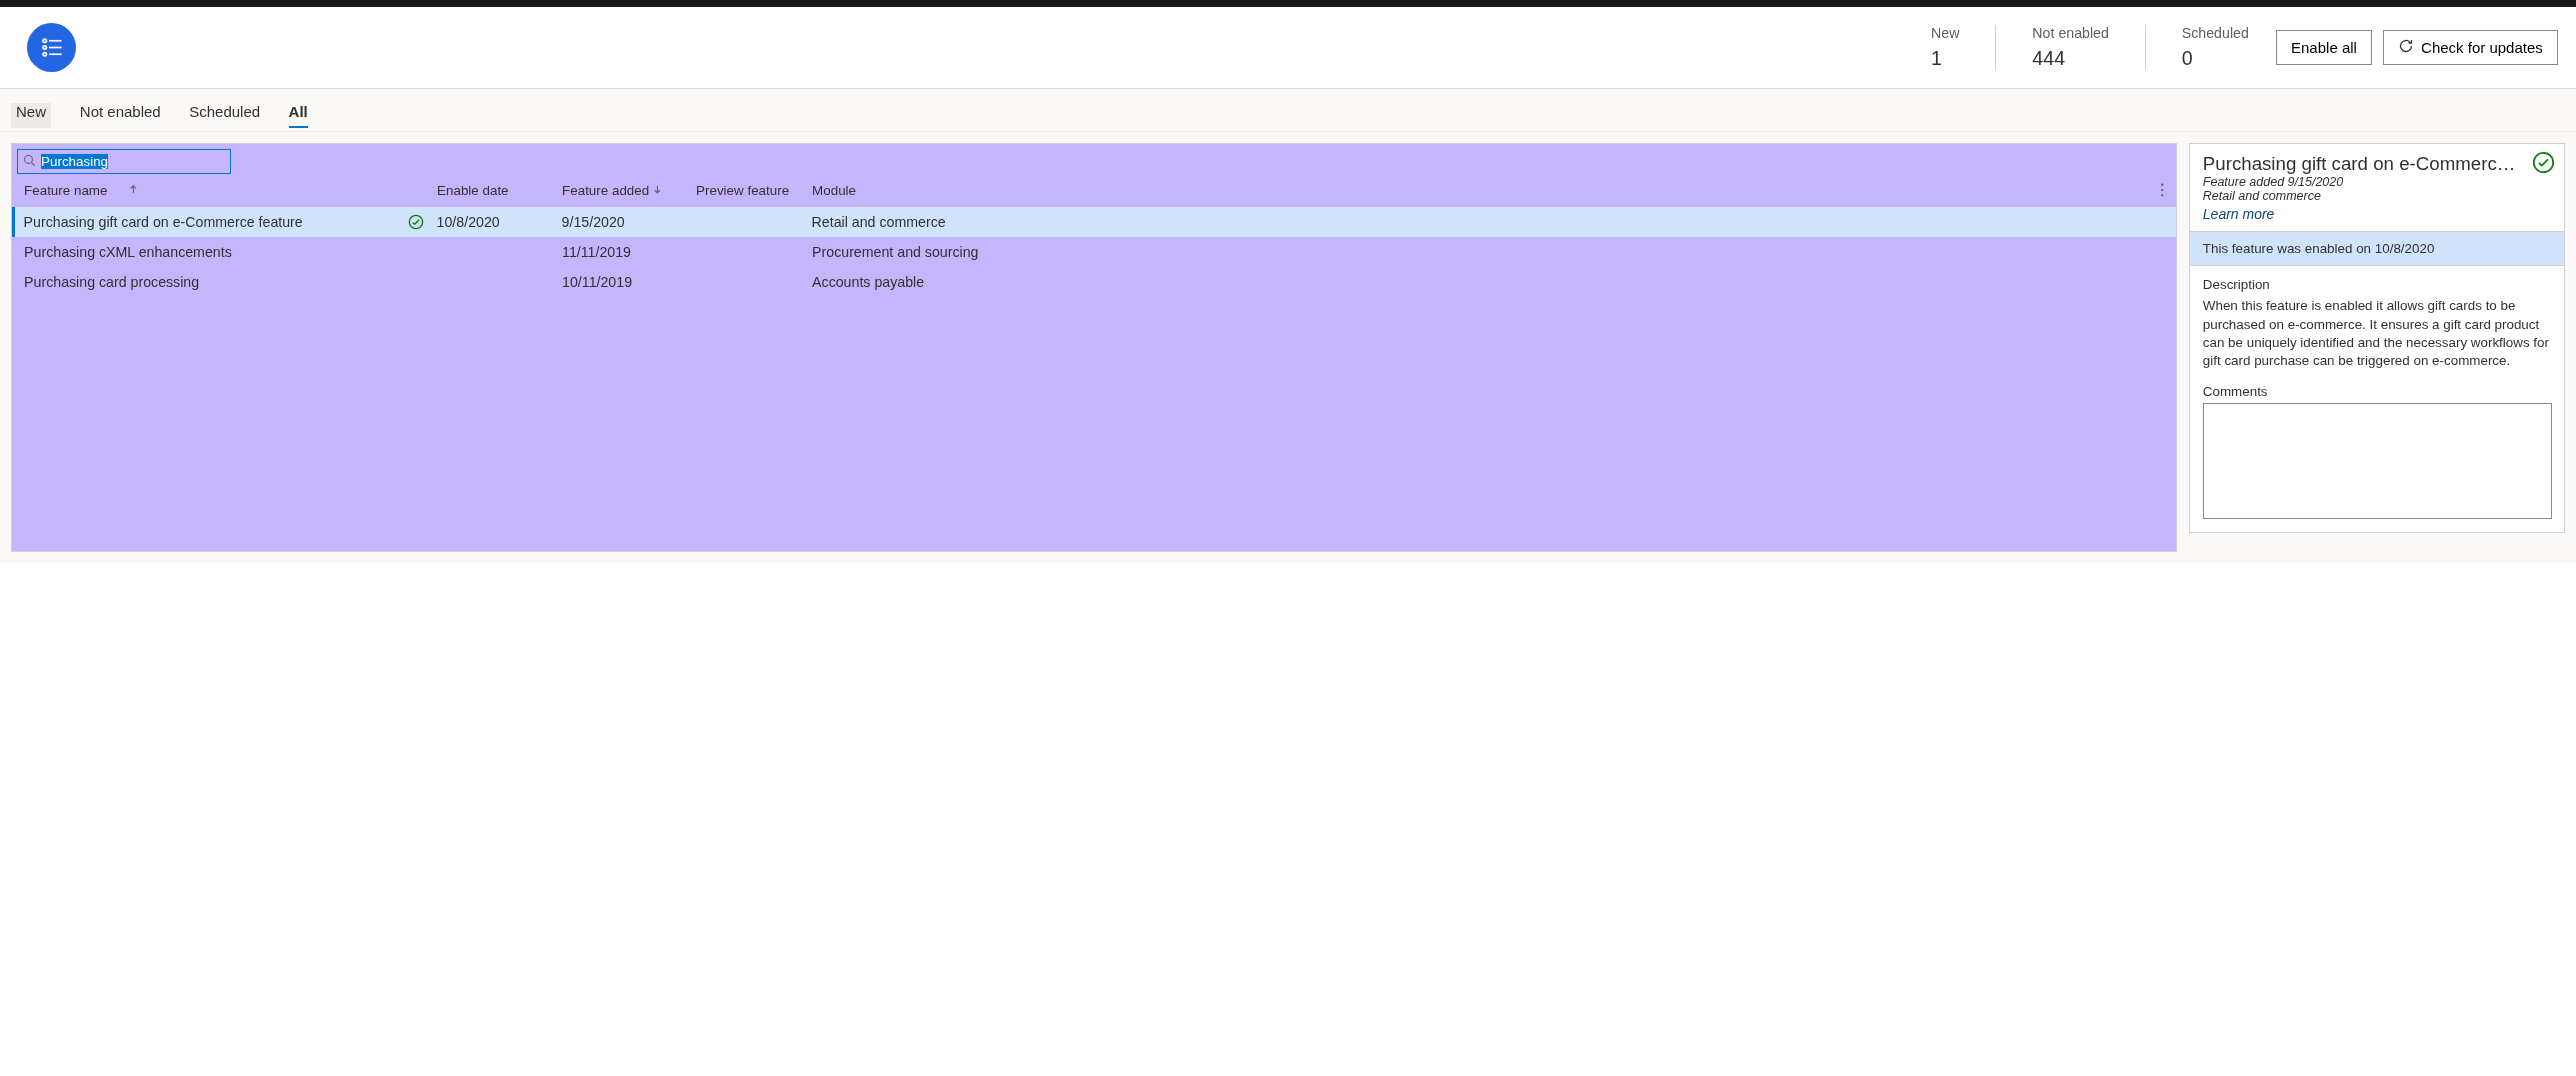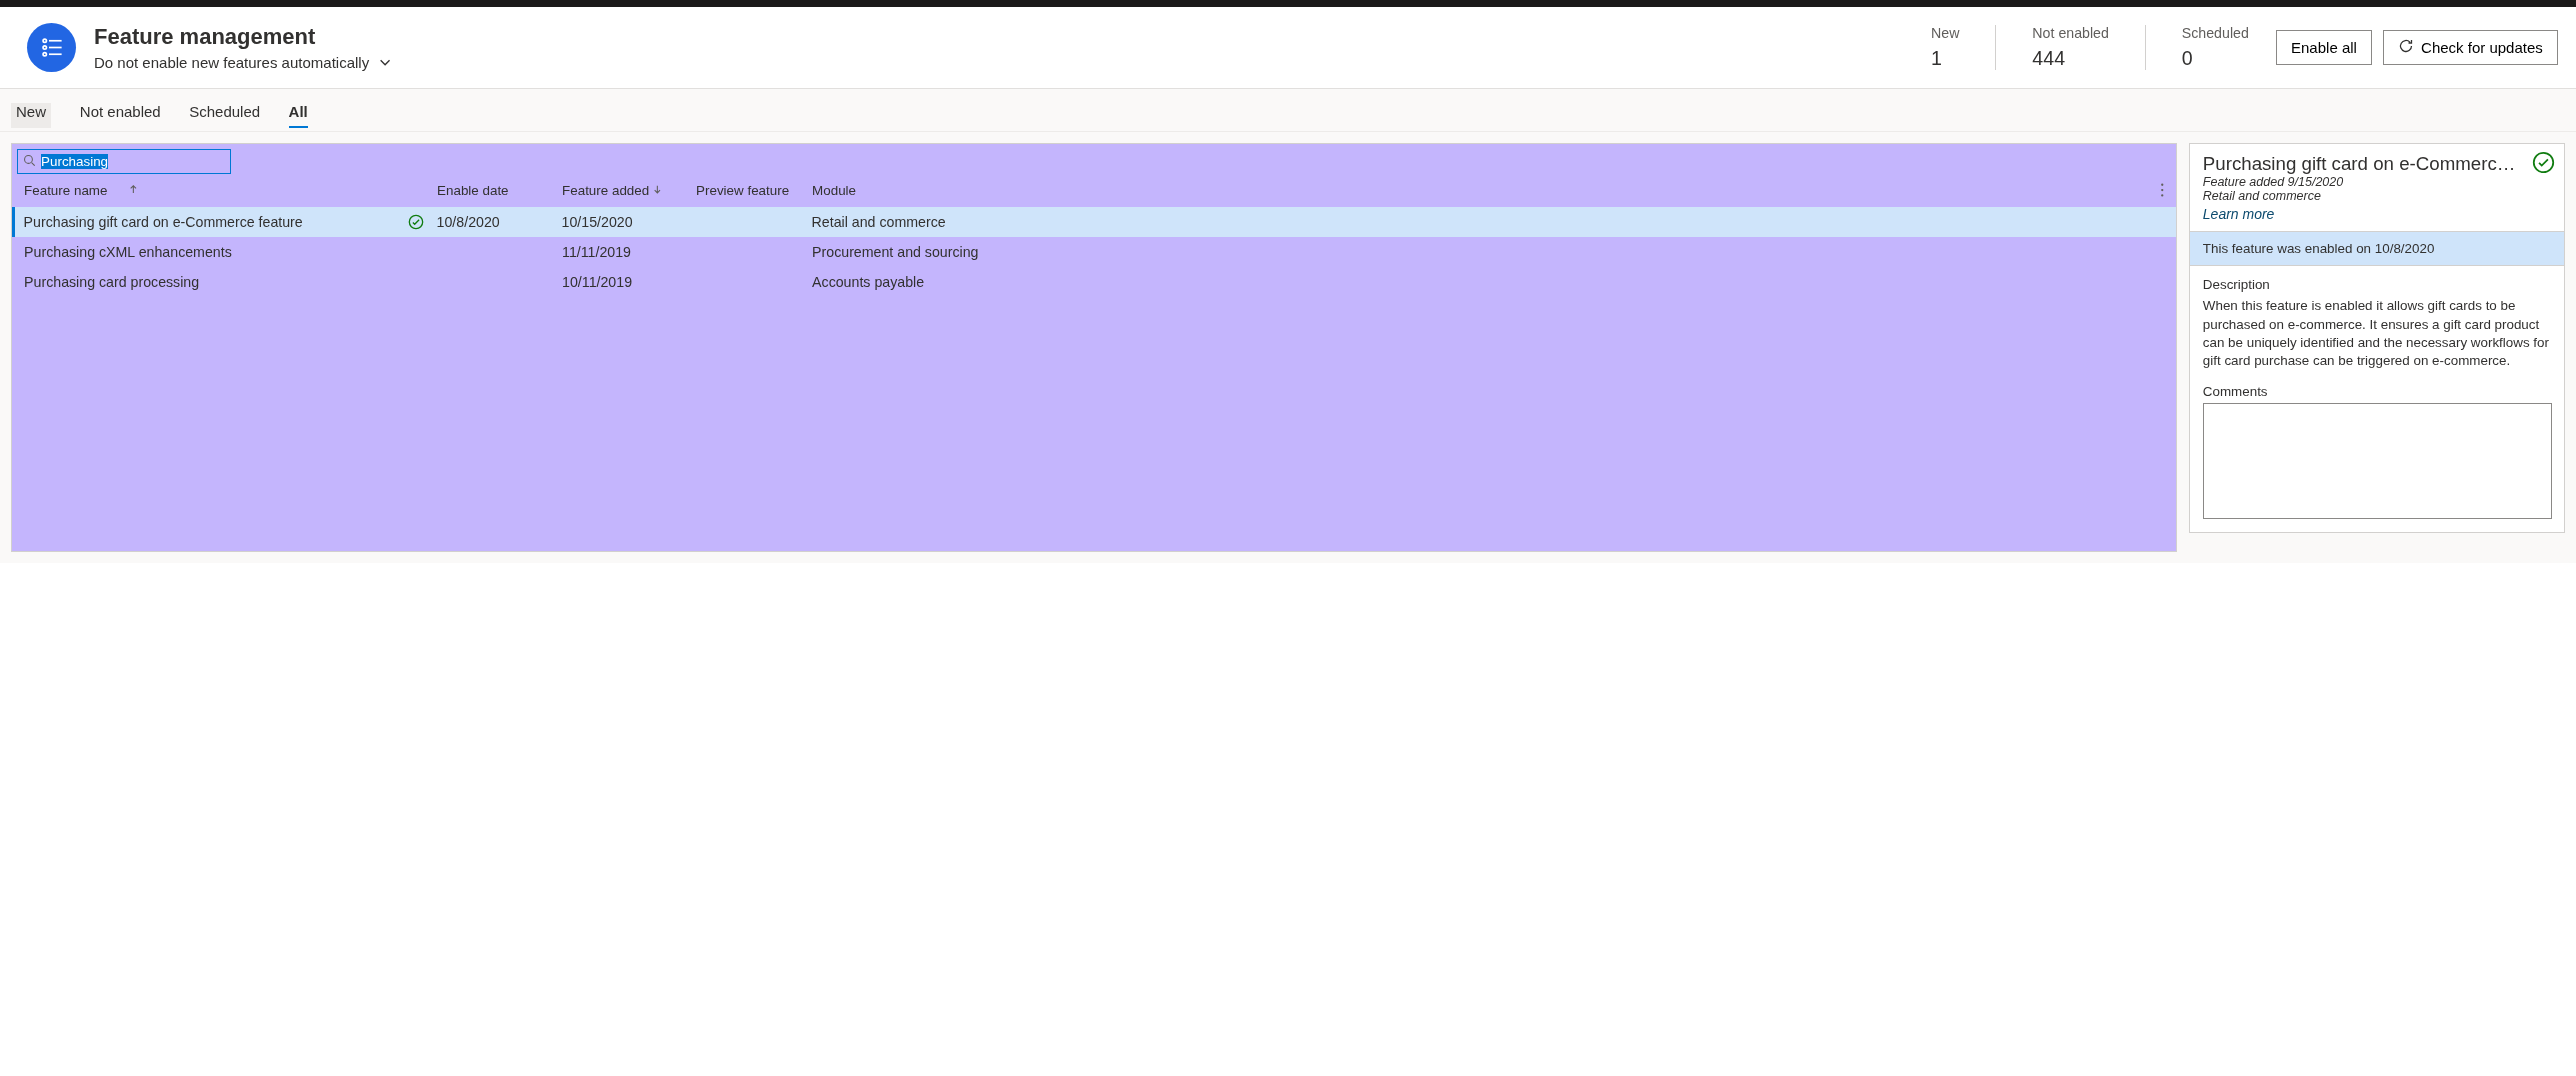--- a/index.html
+++ b/index.html
@@ -99,31 +99,20 @@
     <div class="icon-circle">
       <svg viewBox="0 0 32 32" fill="none">
         <circle cx="8" cy="8" r="2" stroke="#fff" stroke-width="2"></circle>
         <line x1="13" y1="8" x2="28" y2="8" stroke="#fff" stroke-width="2"></line>
         <circle cx="8" cy="16" r="2" stroke="#fff" stroke-width="2"></circle>
         <line x1="13" y1="16" x2="28" y2="16" stroke="#fff" stroke-width="2"></line>
         <circle cx="8" cy="24" r="2" stroke="#fff" stroke-width="2"></circle>
         <line x1="13" y1="24" x2="28" y2="24" stroke="#fff" stroke-width="2"></line>
       </svg>
     </div>
-    <div class="header-titles">
-      <div class="page-title">Feature management</div>
-      <div class="subtitle-row">
-        <span>Do not enable new features automatically</span>
-        <span class="chev">
-          <svg width="14.2" height="14.2" viewBox="0 0 16 16">
-              <path d="M3 6l5 5 5-5" stroke="#323130" stroke-width="1.5" fill="none"></path>
-            </svg>
-        </span>
-      </div>
-    </div>
     <div class="header-spacer"></div>
     <div class="stats">
       <div>
         <div class="stat-label">New</div>
         <div class="stat-value">1</div>
       </div>
       <div class="stat-sep"></div>
       <div>
         <div class="stat-label">Not enabled</div>
         <div class="stat-value">444</div>
@@ -203,21 +192,21 @@
 
       <div class="grid-row selected">
         <div class="col col-name">Purchasing gift card on e-Commerce feature</div>
         <div class="col col-enabled-icon enabled-check">
           <svg width="16" height="16" viewBox="0 0 18 18" fill="none">
               <circle cx="9" cy="9" r="7.5" stroke="#107c10" stroke-width="1.5"></circle>
               <path d="M5.5 9.5l2 2 5-5" stroke="#107c10" stroke-width="1.5" fill="none"></path>
             </svg>
         </div>
         <div class="col col-enable">10/8/2020</div>
-        <div class="col col-added">10/15/2020</div>
+        <div class="col col-added">9/15/2020</div>
         <div class="col col-preview"></div>
         <div class="col col-module">Retail and commerce</div>
       </div>
 
       <div class="grid-row">
         <div class="col col-name">Purchasing cXML enhancements</div>
         <div class="col col-enabled-icon"></div>
         <div class="col col-enable"></div>
         <div class="col col-added">11/11/2019</div>
         <div class="col col-preview"></div>

